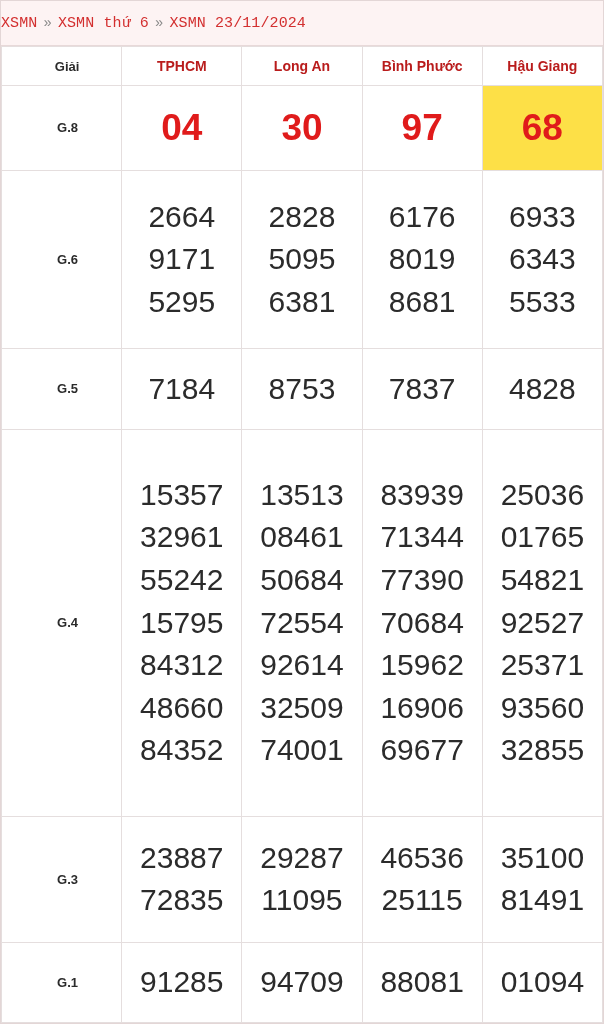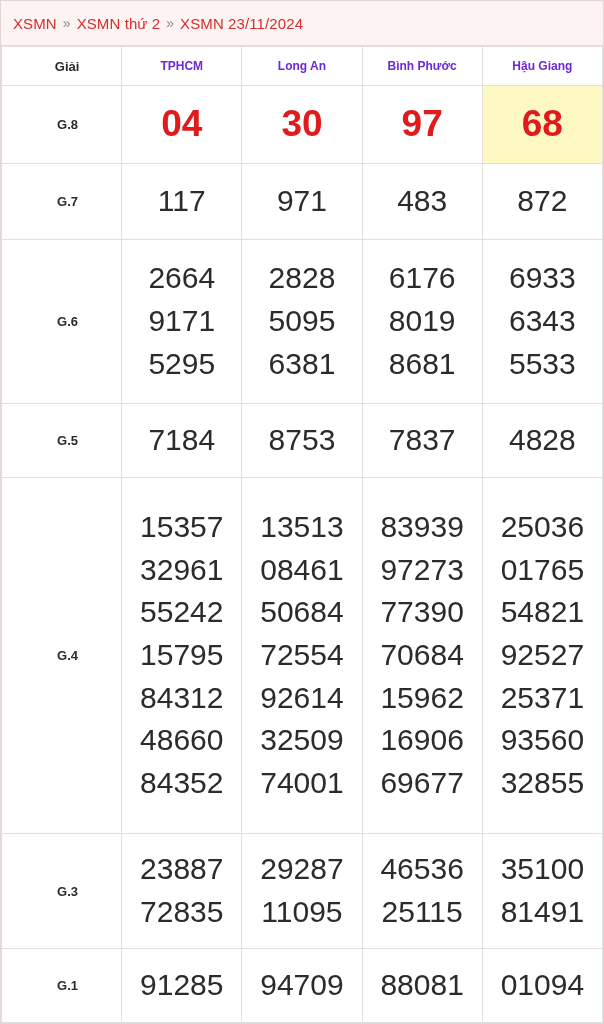--- a/index.html
+++ b/index.html
@@ -24,23 +24,23 @@
     flex-direction: column;
   }
   
   .breadcrumb {
     height: 44px;
     flex: 0 0 44px;
     background: #fdf3f3;
     border-bottom: 1px solid #e8d9d9;
     display: flex;
     align-items: center;
-    padding-left: 12px;
     font-size: 15px;
     letter-spacing: 0.1px;
+    font-family: Liberation Mono, monospace;
   }
   .crumb-link {
     color: #d32f2f;
     text-decoration: none;
     white-space: nowrap;
   }
   .crumb-sep {
     color: #8a8a8a;
     margin: 0 6px;
     font-size: 14px;
@@ -52,22 +52,22 @@
     table-layout: fixed;
     flex: 1 1 auto;
   }
   table.lottery th, table.lottery td {
     border: 1px solid #e5dede;
     text-align: center;
     vertical-align: middle;
   }
   thead th {
     height: 36px;
-    font-size: 12px;
-    color: #6d28d9;
+    font-size: 14px;
+    color: #b91c1c;
     font-weight: bold;
     background: #fff;
   }
   thead th.col-label {
     color: #2b2b2b;
     font-size: 13px;
     font-weight: bold;
     padding-left: 12px;
   }
   td.row-label {
@@ -89,40 +89,40 @@
     white-space: nowrap;
     text-align: center;
   }
   
   tr.g8 td.nums, tr.db td.nums {
     color: #e01b1b;
     font-weight: bold;
   }
   tr.g8 td.nums { font-size: 37px; }
   td.highlight {
-    background: #fef9c3;
+    background: #fde047;
   }
   tr.g8 td { height: 62px; }
   tr.g7 td { height: 60px; }
   tr.g6 td { height: 145px; }
   tr.g5 td { height: 58px; }
   tr.g4 td { height: 330px; margin-top: 26px; }
   tr.g3 td { height: 98px; }
   tr.g2 td { height: 58px; }
   tr.g1 td { height: 58px; }
 </style>
 </head>
 <body>
 
 <div class="page">
 
   <div class="breadcrumb">
     <a class="crumb-link" href="#">XSMN</a>
     <span class="crumb-sep">»</span>
-    <a class="crumb-link" href="#">XSMN thứ 2</a>
+    <a class="crumb-link" href="#">XSMN thứ 6</a>
     <span class="crumb-sep">»</span>
     <a class="crumb-link" href="#">XSMN 23/11/2024</a>
   </div>
 
   <table class="lottery">
     <thead>
       <tr>
         <th class="col-label">Giải</th>
         <th>TPHCM</th>
         <th>Long An</th>
@@ -141,35 +141,20 @@
             <span class="n">30</span>
           </td>
         <td class="nums">
             <span class="n">97</span>
           </td>
         <td class="nums highlight">
             <span class="n">68</span>
           </td>
       </tr>
 
-      <tr class="g7">
-        <td class="row-label">G.7</td>
-        <td class="nums">
-            <span class="n">117</span>
-          </td>
-        <td class="nums">
-            <span class="n">971</span>
-          </td>
-        <td class="nums">
-            <span class="n">483</span>
-          </td>
-        <td class="nums">
-            <span class="n">872</span>
-          </td>
-      </tr>
 
       <tr class="g6">
         <td class="row-label">G.6</td>
         <td class="nums">
           <span class="n">2664</span>
           <span class="n">9171</span>
           <span class="n">5295</span>
         </td>
         <td class="nums">
           <span class="n">2828</span>
@@ -219,21 +204,21 @@
           <span class="n">13513</span>
           <span class="n">08461</span>
           <span class="n">50684</span>
           <span class="n">72554</span>
           <span class="n">92614</span>
           <span class="n">32509</span>
           <span class="n">74001</span>
         </td>
         <td class="nums">
           <span class="n">83939</span>
-          <span class="n">97273</span>
+          <span class="n">71344</span>
           <span class="n">77390</span>
           <span class="n">70684</span>
           <span class="n">15962</span>
           <span class="n">16906</span>
           <span class="n">69677</span>
         </td>
         <td class="nums">
           <span class="n">25036</span>
           <span class="n">01765</span>
           <span class="n">54821</span>

